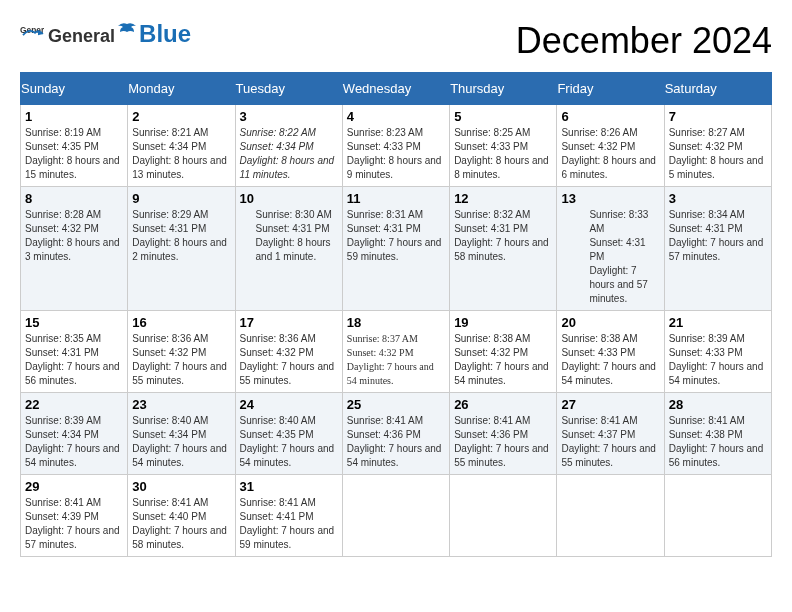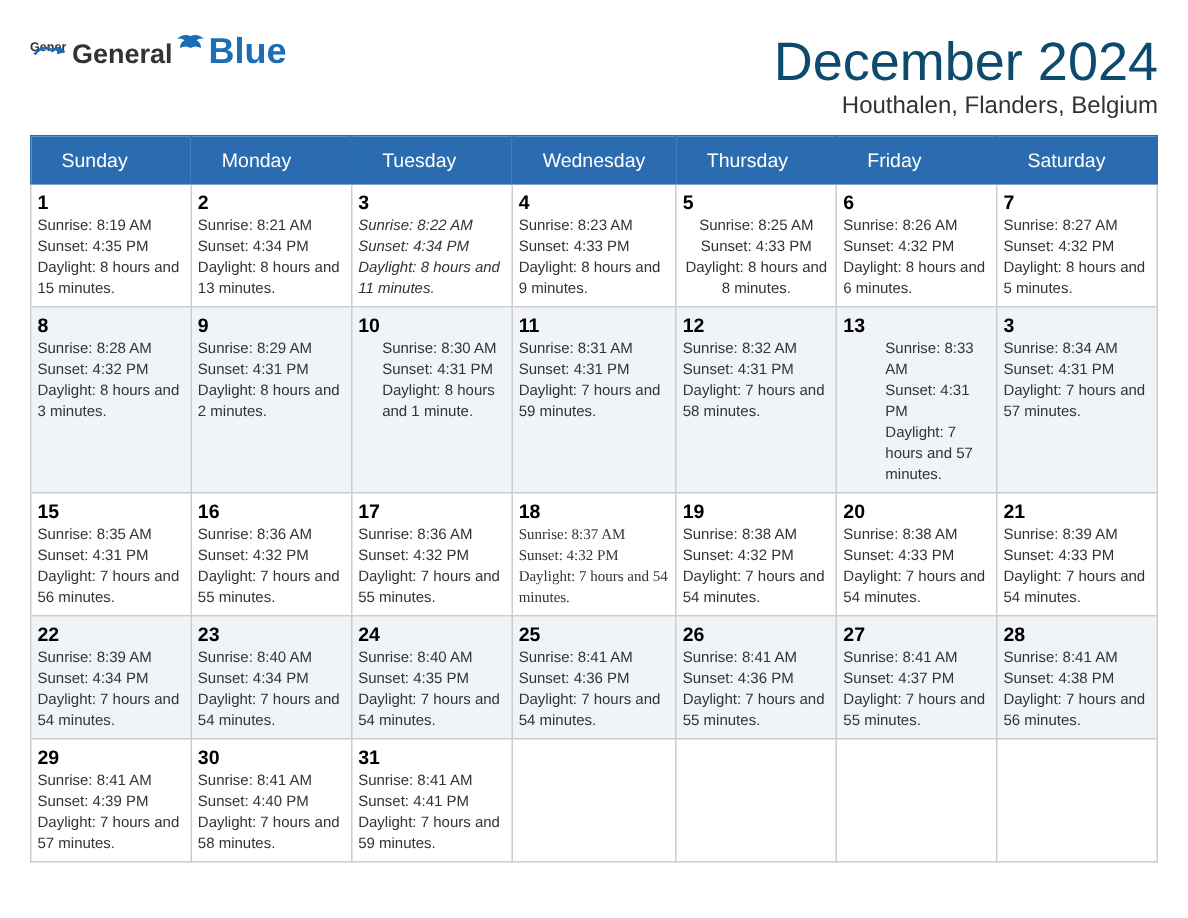--- a/index.html
+++ b/index.html
@@ -34,35 +34,35 @@
     .logo-icon {
       width: 24px;
       height: 24px;
     }
     .title-area {
       text-align: right;
     }
     .month-title {
       font-size: 36px;
       font-weight: normal;
-      color: #0c4a6e;
+      color: #000000;
     }
     .location-title {
       font-size: 16px;
       color: #333;
     }
     .calendar-table {
       width: 100%;
       border-collapse: collapse;
       font-size: 11px;
     }
     .calendar-table th {
       background-color: #2b6cb0;
       color: #fff;
-      padding: 8px 20px;
+      padding: 8px 0;
       text-align: left;
       font-size: 13px;
       font-weight: normal;
       border: 1px solid #2b6cb0;
     }
     .calendar-table td {
       border: 1px solid #ccc;
       vertical-align: top;
       padding: 4px;
       width: calc(100% / 7);
@@ -102,21 +102,20 @@
         <span class="logo-text-general">General</span>
         <svg width="22" height="22" viewBox="0 0 22 22" style="margin:0 1px;">
           <path d="M11 4 Q16 2 20 6 Q17 5 15 7 Q18 8 18 12 Q14 10 11 12 Q8 10 4 12 Q4 8 7 7 Q5 5 2 6 Q6 2 11 4Z" fill="#1a6eb5"></path>
         </svg>
         <span class="logo-text-blue">Blue</span>
       </div>
     </div>
   </div>
   <div class="title-area">
     <div class="month-title">December 2024</div>
-    <div class="location-title">Houthalen, Flanders, Belgium</div>
   </div>
 </div>
 
 <table class="calendar-table">
   <thead>
     <tr>
     <th>Sunday</th>
         <th>Monday</th>
         <th>Tuesday</th>
         <th>Wednesday</th>
@@ -146,21 +145,21 @@
 Daylight: 8 hours and 11 minutes.</div>
         </td>
         <td>
           <span class="day-number">4</span>
           <div class="day-info" style="white-space: pre-line;">Sunrise: 8:23 AM
 Sunset: 4:33 PM
 Daylight: 8 hours and 9 minutes.</div>
         </td>
         <td>
           <span class="day-number">5</span>
-          <div class="day-info" style="white-space: pre-line; text-align: center;">Sunrise: 8:25 AM
+          <div class="day-info" style="white-space: pre-line;">Sunrise: 8:25 AM
 Sunset: 4:33 PM
 Daylight: 8 hours and 8 minutes.</div>
         </td>
         <td>
           <span class="day-number">6</span>
           <div class="day-info" style="white-space: pre-line;">Sunrise: 8:26 AM
 Sunset: 4:32 PM
 Daylight: 8 hours and 6 minutes.</div>
         </td>
         <td>

